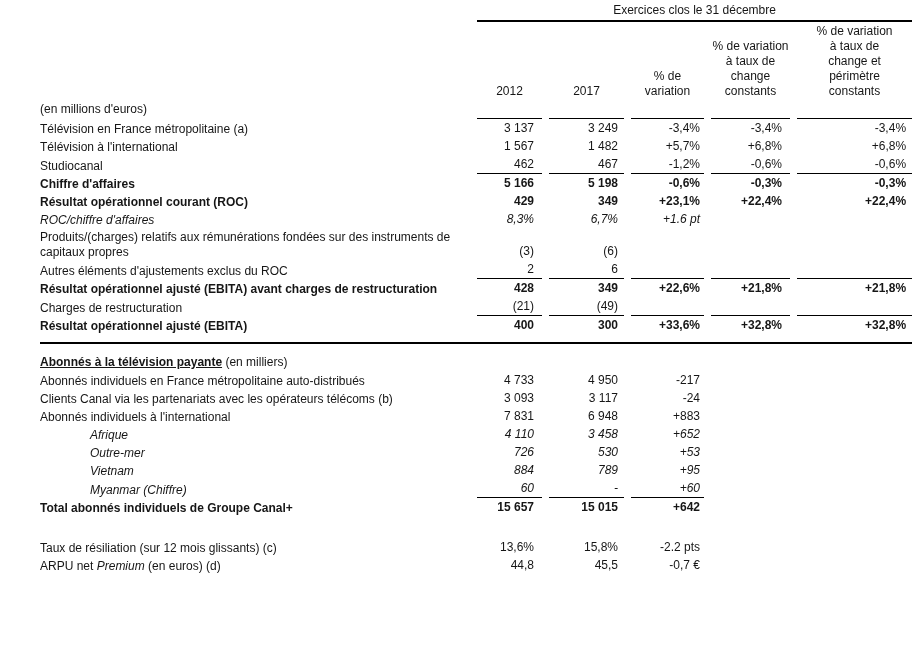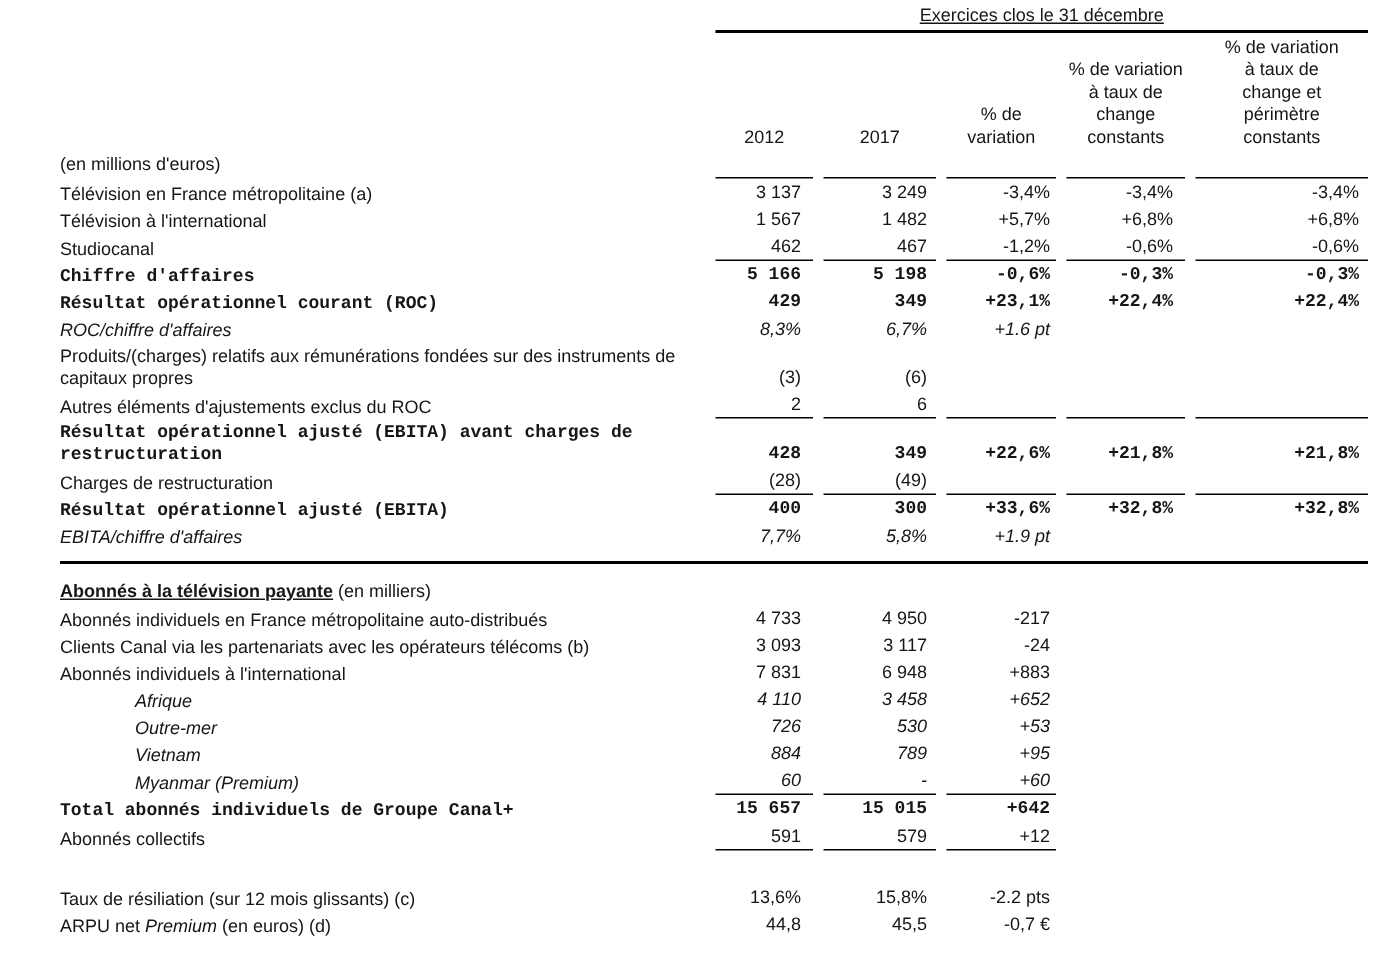--- a/index.html
+++ b/index.html
@@ -9,24 +9,24 @@
   td,th{padding:1px 0;vertical-align:bottom;font-weight:normal;text-align:left;line-height:15px;}
   .lbl{padding-right:6px;}
   .val{text-align:right;}
   .vline{margin-left:7px;padding-bottom:1px;}
   .c0 .vline{padding-right:8px;text-align:right;}
   .c1 .vline{padding-right:6px;}
   .c2 .vline{padding-right:4px;}
   .c3 .vline{padding-right:8px;}
   .c4 .vline{padding-right:6px;}
   .rule{border-bottom:1px solid #000;}
-  .b{font-weight:bold;font-family:Liberation Mono, monospace;}
+  .b{font-weight:bold;}
   .i{font-style:italic;}
   .ind{padding-left:50px;}
-  .title-cell div{margin-left:7px;border-bottom:2px solid #000;text-align:center;padding-bottom:3px;line-height:14px;text-decoration:underline;}
+  .title-cell div{margin-left:7px;border-bottom:2px solid #000;text-align:center;padding-bottom:3px;line-height:14px;}
   .hcell div{margin-left:7px;border-bottom:1px solid #000;text-align:center;padding-bottom:19px;line-height:15px;white-space:pre-line;}
   .unit-cell{padding-bottom:3px;}
   .sec-head td{padding-top:6px;padding-bottom:2px;}
   .sec-head .u{font-weight:bold;text-decoration:underline;}
   .sep td{padding:7px 0 5px 0;}
   .sep div{border-bottom:2px solid #000;height:0;}
   .spacer td{height:20px;}
 </style>
 </head>
 <body>
@@ -234,21 +234,21 @@
           <td class="val c3 b">
             <div class="vline"><span>+21,8%</span></div>
           </td>
           <td class="val c4 b">
             <div class="vline"><span>+21,8%</span></div>
           </td>
         </tr>
         <tr>
           <td class="lbl"><span>Charges de restructuration</span></td>
           <td class="val c0">
-            <div class="vline rule"><span>(28)</span></div>
+            <div class="vline rule"><span>(21)</span></div>
           </td>
           <td class="val c1">
             <div class="vline rule"><span>(49)</span></div>
           </td>
           <td class="val c2">
             <div class="vline rule"><span></span></div>
           </td>
           <td class="val c3">
             <div class="vline rule"><span></span></div>
           </td>
@@ -267,38 +267,20 @@
           <td class="val c2 b">
             <div class="vline"><span>+33,6%</span></div>
           </td>
           <td class="val c3 b">
             <div class="vline"><span>+32,8%</span></div>
           </td>
           <td class="val c4 b">
             <div class="vline"><span>+32,8%</span></div>
           </td>
         </tr>
-        <tr>
-          <td class="lbl i"><span>EBITA/chiffre d'affaires</span></td>
-          <td class="val c0 i">
-            <div class="vline"><span>7,7%</span></div>
-          </td>
-          <td class="val c1 i">
-            <div class="vline"><span>5,8%</span></div>
-          </td>
-          <td class="val c2 i">
-            <div class="vline"><span>+1.9 pt</span></div>
-          </td>
-          <td class="val c3 i">
-            <div class="vline"><span></span></div>
-          </td>
-          <td class="val c4 i">
-            <div class="vline"><span></span></div>
-          </td>
-        </tr>
         <tr class="sep">
           <td colspan="6">
             <div></div>
           </td>
         </tr>
         <tr class="sec-head">
           <td colspan="6"><span class="u">Abonnés à la télévision payante</span><span> (en milliers)</span></td>
         </tr>
         <tr>
           <td class="lbl"><span>Abonnés individuels en France métropolitaine auto-distribués</span></td>
@@ -402,21 +384,21 @@
             <div class="vline"><span>+95</span></div>
           </td>
           <td class="val c3 i">
             <div class="vline"><span></span></div>
           </td>
           <td class="val c4 i">
             <div class="vline"><span></span></div>
           </td>
         </tr>
         <tr>
-          <td class="lbl i ind"><span>Myanmar (Premium)</span></td>
+          <td class="lbl i ind"><span>Myanmar (Chiffre)</span></td>
           <td class="val c0 i">
             <div class="vline rule"><span>60</span></div>
           </td>
           <td class="val c1 i">
             <div class="vline rule"><span>-</span></div>
           </td>
           <td class="val c2 i">
             <div class="vline rule"><span>+60</span></div>
           </td>
           <td class="val c3 i">
@@ -434,38 +416,20 @@
           <td class="val c1 b">
             <div class="vline"><span>15 015</span></div>
           </td>
           <td class="val c2 b">
             <div class="vline"><span>+642</span></div>
           </td>
           <td class="val c3 b">
             <div class="vline"><span></span></div>
           </td>
           <td class="val c4 b">
-            <div class="vline"><span></span></div>
-          </td>
-        </tr>
-        <tr>
-          <td class="lbl"><span>Abonnés collectifs</span></td>
-          <td class="val c0">
-            <div class="vline rule"><span>591</span></div>
-          </td>
-          <td class="val c1">
-            <div class="vline rule"><span>579</span></div>
-          </td>
-          <td class="val c2">
-            <div class="vline rule"><span>+12</span></div>
-          </td>
-          <td class="val c3">
-            <div class="vline"><span></span></div>
-          </td>
-          <td class="val c4">
             <div class="vline"><span></span></div>
           </td>
         </tr>
         <tr class="spacer">
           <td colspan="6"></td>
         </tr>
         <tr>
           <td class="lbl"><span>Taux de résiliation (sur 12 mois glissants) (c)</span></td>
           <td class="val c0">
             <div class="vline"><span>13,6%</span></div>

